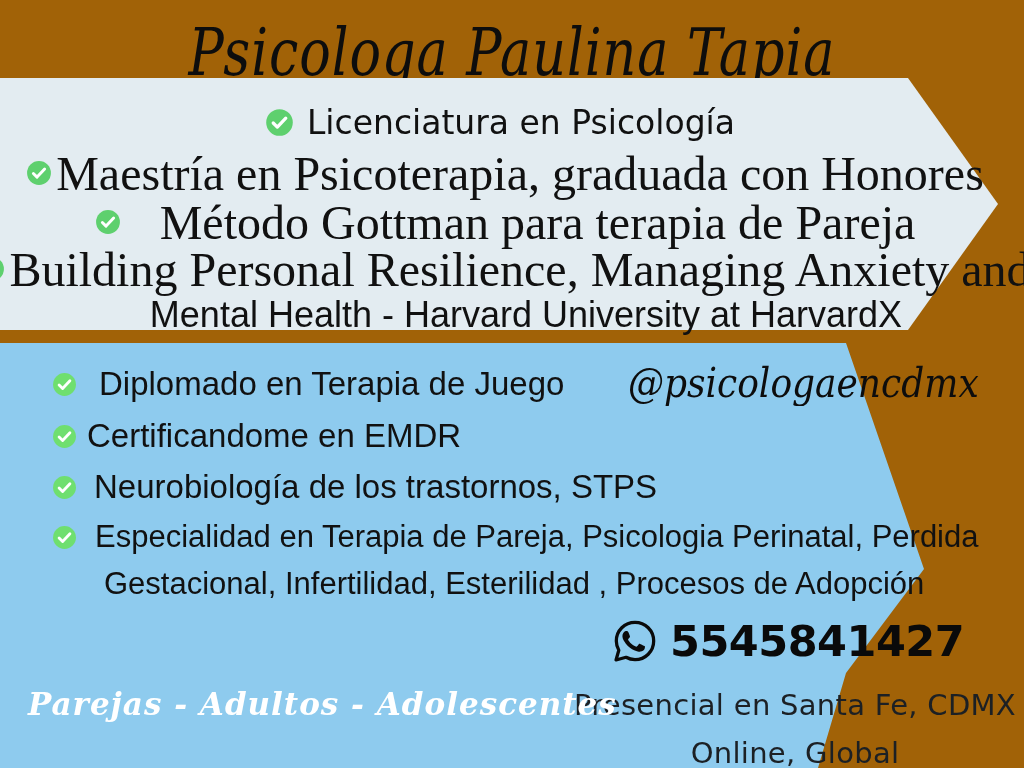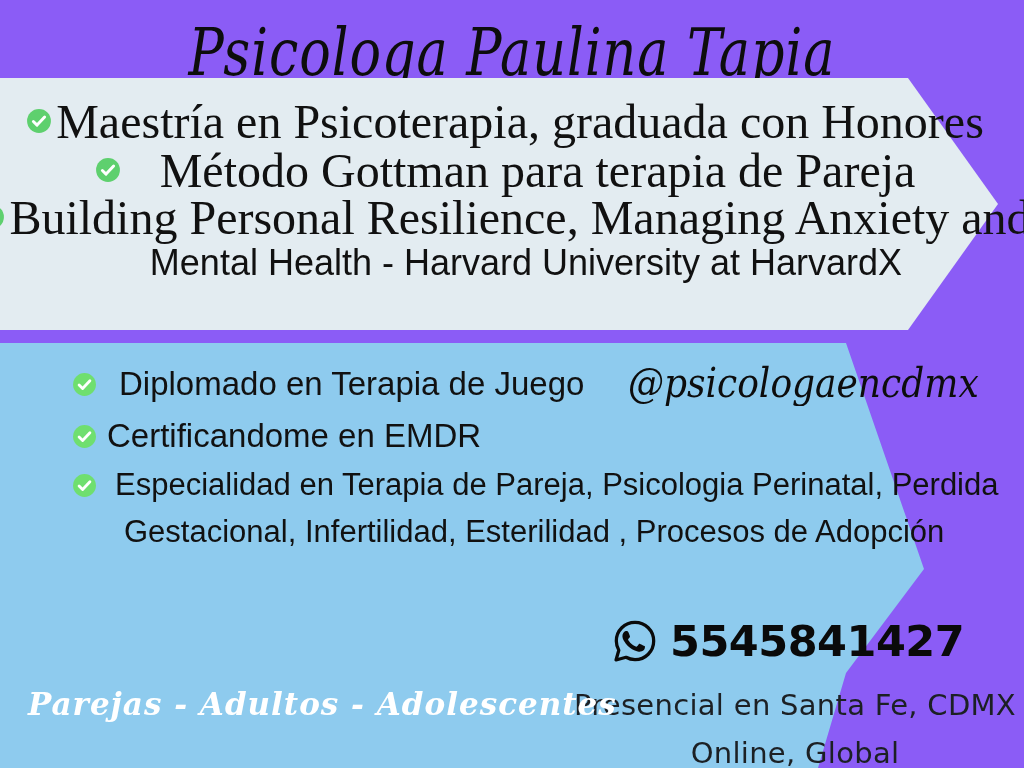--- a/index.html
+++ b/index.html
@@ -13,21 +13,21 @@
     overflow: hidden;
     font-family: "DejaVu Sans", sans-serif;
     position: relative;
   }
 
   #poster {
     position: absolute;
     left: 0; top: 0;
     width: 1024px;
     height: 768px;
-    background: #8b5cf6;
+    background: #a16207;
     overflow: hidden;
   }
 
   
   .title {
     position: absolute;
     left: 0; top: 14px;
     width: 1024px;
     text-align: center;
     font-family: "DejaVu Serif", serif;
@@ -110,21 +110,21 @@
     text-align: center;
     white-space: nowrap;
     padding-left: 42px;
     height: 46px;
     line-height: 46px;
   }
 
   
   .blue-list {
     position: absolute;
-    left: 72px; top: 357px;
+    left: 52px; top: 357px;
     width: 880px;
     color: #111111;
   }
   .b-row {
     display: flex;
     align-items: center;
     white-space: nowrap;
     font-family: "Liberation Sans Narrow", "Liberation Sans", sans-serif;
     font-stretch: condensed;
   }
@@ -220,20 +220,29 @@
 <div id="poster">
 
   <div class="title">Psicologa Paulina Tapia</div>
 
   <div class="band-light"></div>
 
   <div class="band-blue"></div>
 
   <div class="top-list">
 
+    <div class="t-row t1">
+      <span class="chk">
+        <svg viewBox="0 0 24 24">
+            <circle cx="12" cy="12" r="11" fill="#5ed06e"></circle>
+            <path d="M6.8 12.4l3.4 3.4 7-7.4" fill="none" stroke="#ffffff" stroke-width="2.7" stroke-linecap="round" stroke-linejoin="round"></path>
+          </svg>
+      </span>
+      <span>Licenciatura en Psicología</span>
+    </div>
 
     <div class="t-row t2">
       <span class="chk">
         <svg viewBox="0 0 24 24">
             <circle cx="12" cy="12" r="11" fill="#5ed06e"></circle>
             <path d="M6.8 12.4l3.4 3.4 7-7.4" fill="none" stroke="#ffffff" stroke-width="2.7" stroke-linecap="round" stroke-linejoin="round"></path>
           </svg>
       </span>
       <span>Maestría en Psicoterapia, graduada con Honores</span>
     </div>
@@ -277,20 +286,29 @@
     <div class="b-row b2">
       <span class="chk">
         <svg viewBox="0 0 24 24">
             <circle cx="12" cy="12" r="11" fill="#6fdf6f"></circle>
             <path d="M6.8 12.4l3.4 3.4 7-7.4" fill="none" stroke="#ffffff" stroke-width="2.7" stroke-linecap="round" stroke-linejoin="round"></path>
           </svg>
       </span>
       <span>Certificandome en EMDR</span>
     </div>
 
+    <div class="b-row b3">
+      <span class="chk">
+        <svg viewBox="0 0 24 24">
+            <circle cx="12" cy="12" r="11" fill="#6fdf6f"></circle>
+            <path d="M6.8 12.4l3.4 3.4 7-7.4" fill="none" stroke="#ffffff" stroke-width="2.7" stroke-linecap="round" stroke-linejoin="round"></path>
+          </svg>
+      </span>
+      <span>Neurobiología de los trastornos, STPS</span>
+    </div>
 
     <div class="b-row b4">
       <span class="chk">
         <svg viewBox="0 0 24 24">
             <circle cx="12" cy="12" r="11" fill="#6fdf6f"></circle>
             <path d="M6.8 12.4l3.4 3.4 7-7.4" fill="none" stroke="#ffffff" stroke-width="2.7" stroke-linecap="round" stroke-linejoin="round"></path>
           </svg>
       </span>
       <span>Especialidad en Terapia de Pareja, Psicologia Perinatal, Perdida</span>
     </div>

